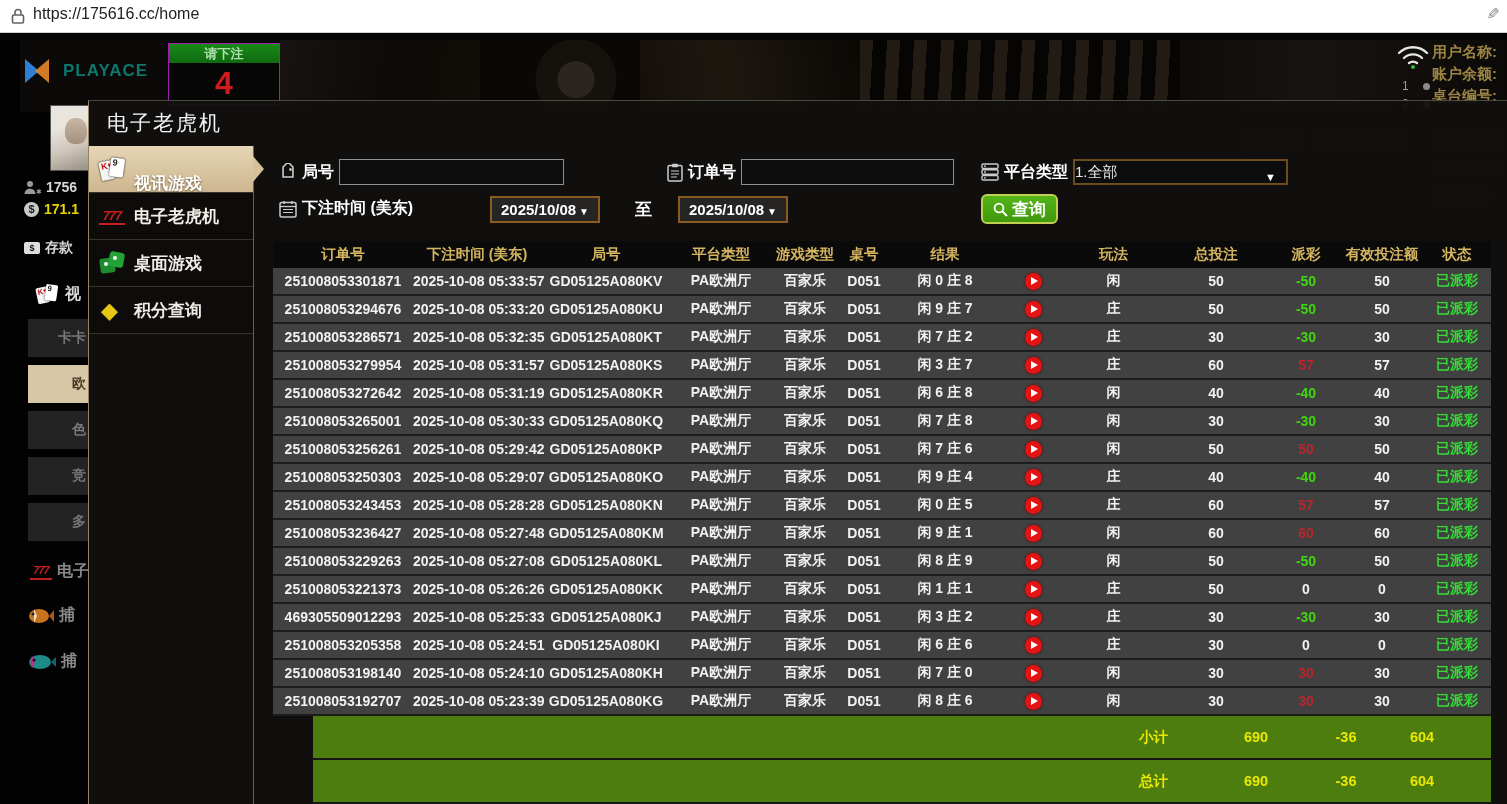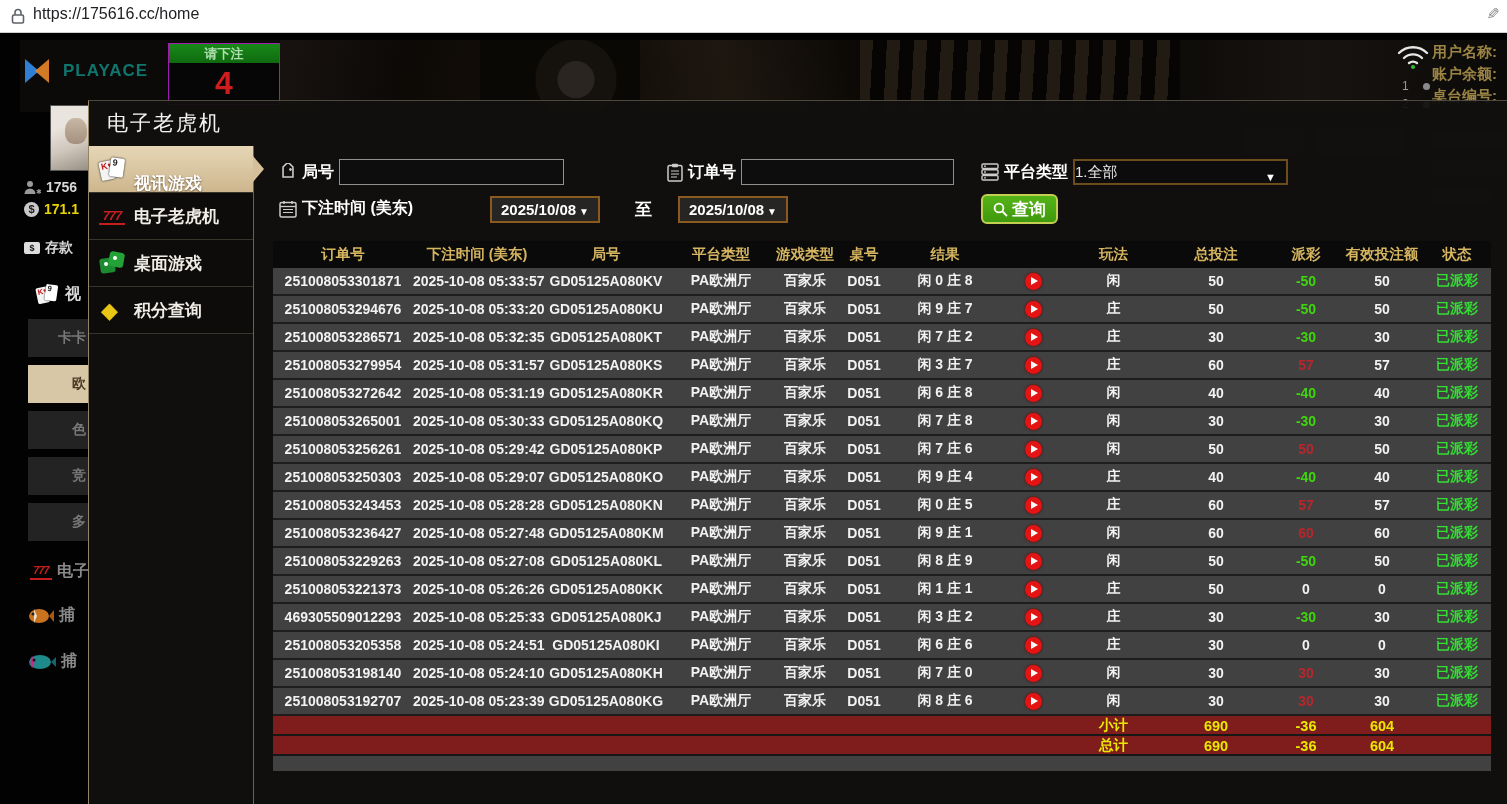--- a/index.html
+++ b/index.html
@@ -146,21 +146,21 @@
   .thead span { color:#d6b560; font-size:14.5px; font-weight:bold; text-align:center; }
   .trow { height:28px; background:#414141; border-bottom:2px solid #1d1d1d; }
   .trow span { color:#f2f2f2; font-size:14px; font-weight:600; text-align:center; white-space:nowrap; }
   .trow .neg { color:#3fd60e; }
   .trow .pos { color:#b8262c; }
   .trow .st { color:#35dd35; }
   .play { width:17px; height:17px; border-radius:50%; background:#e41414; margin:0 auto;
     display:flex; align-items:center; justify-content:center; cursor:pointer; box-shadow:0 0 3px #600; }
   .play .tri { width:0; height:0; border-left:7px solid #fff; border-top:4.5px solid transparent;
     border-bottom:4.5px solid transparent; margin-left:2px; }
-  .tfoot { height:20px; background:#7f1d1d; border-bottom:2px solid #171717; }
+  .tfoot { height:44px; background:#4d7c0f; border-bottom:2px solid #171717;margin-left:40px; }
   .tfoot span { color:#e8e800; font-size:14.5px; font-weight:bold; text-align:center; }
   .empty-strip { height:15px; background:#414141; }
 
   .ic { flex:none; }
 </style>
 </head>
 <body>
 
 <div class="screen">
 

